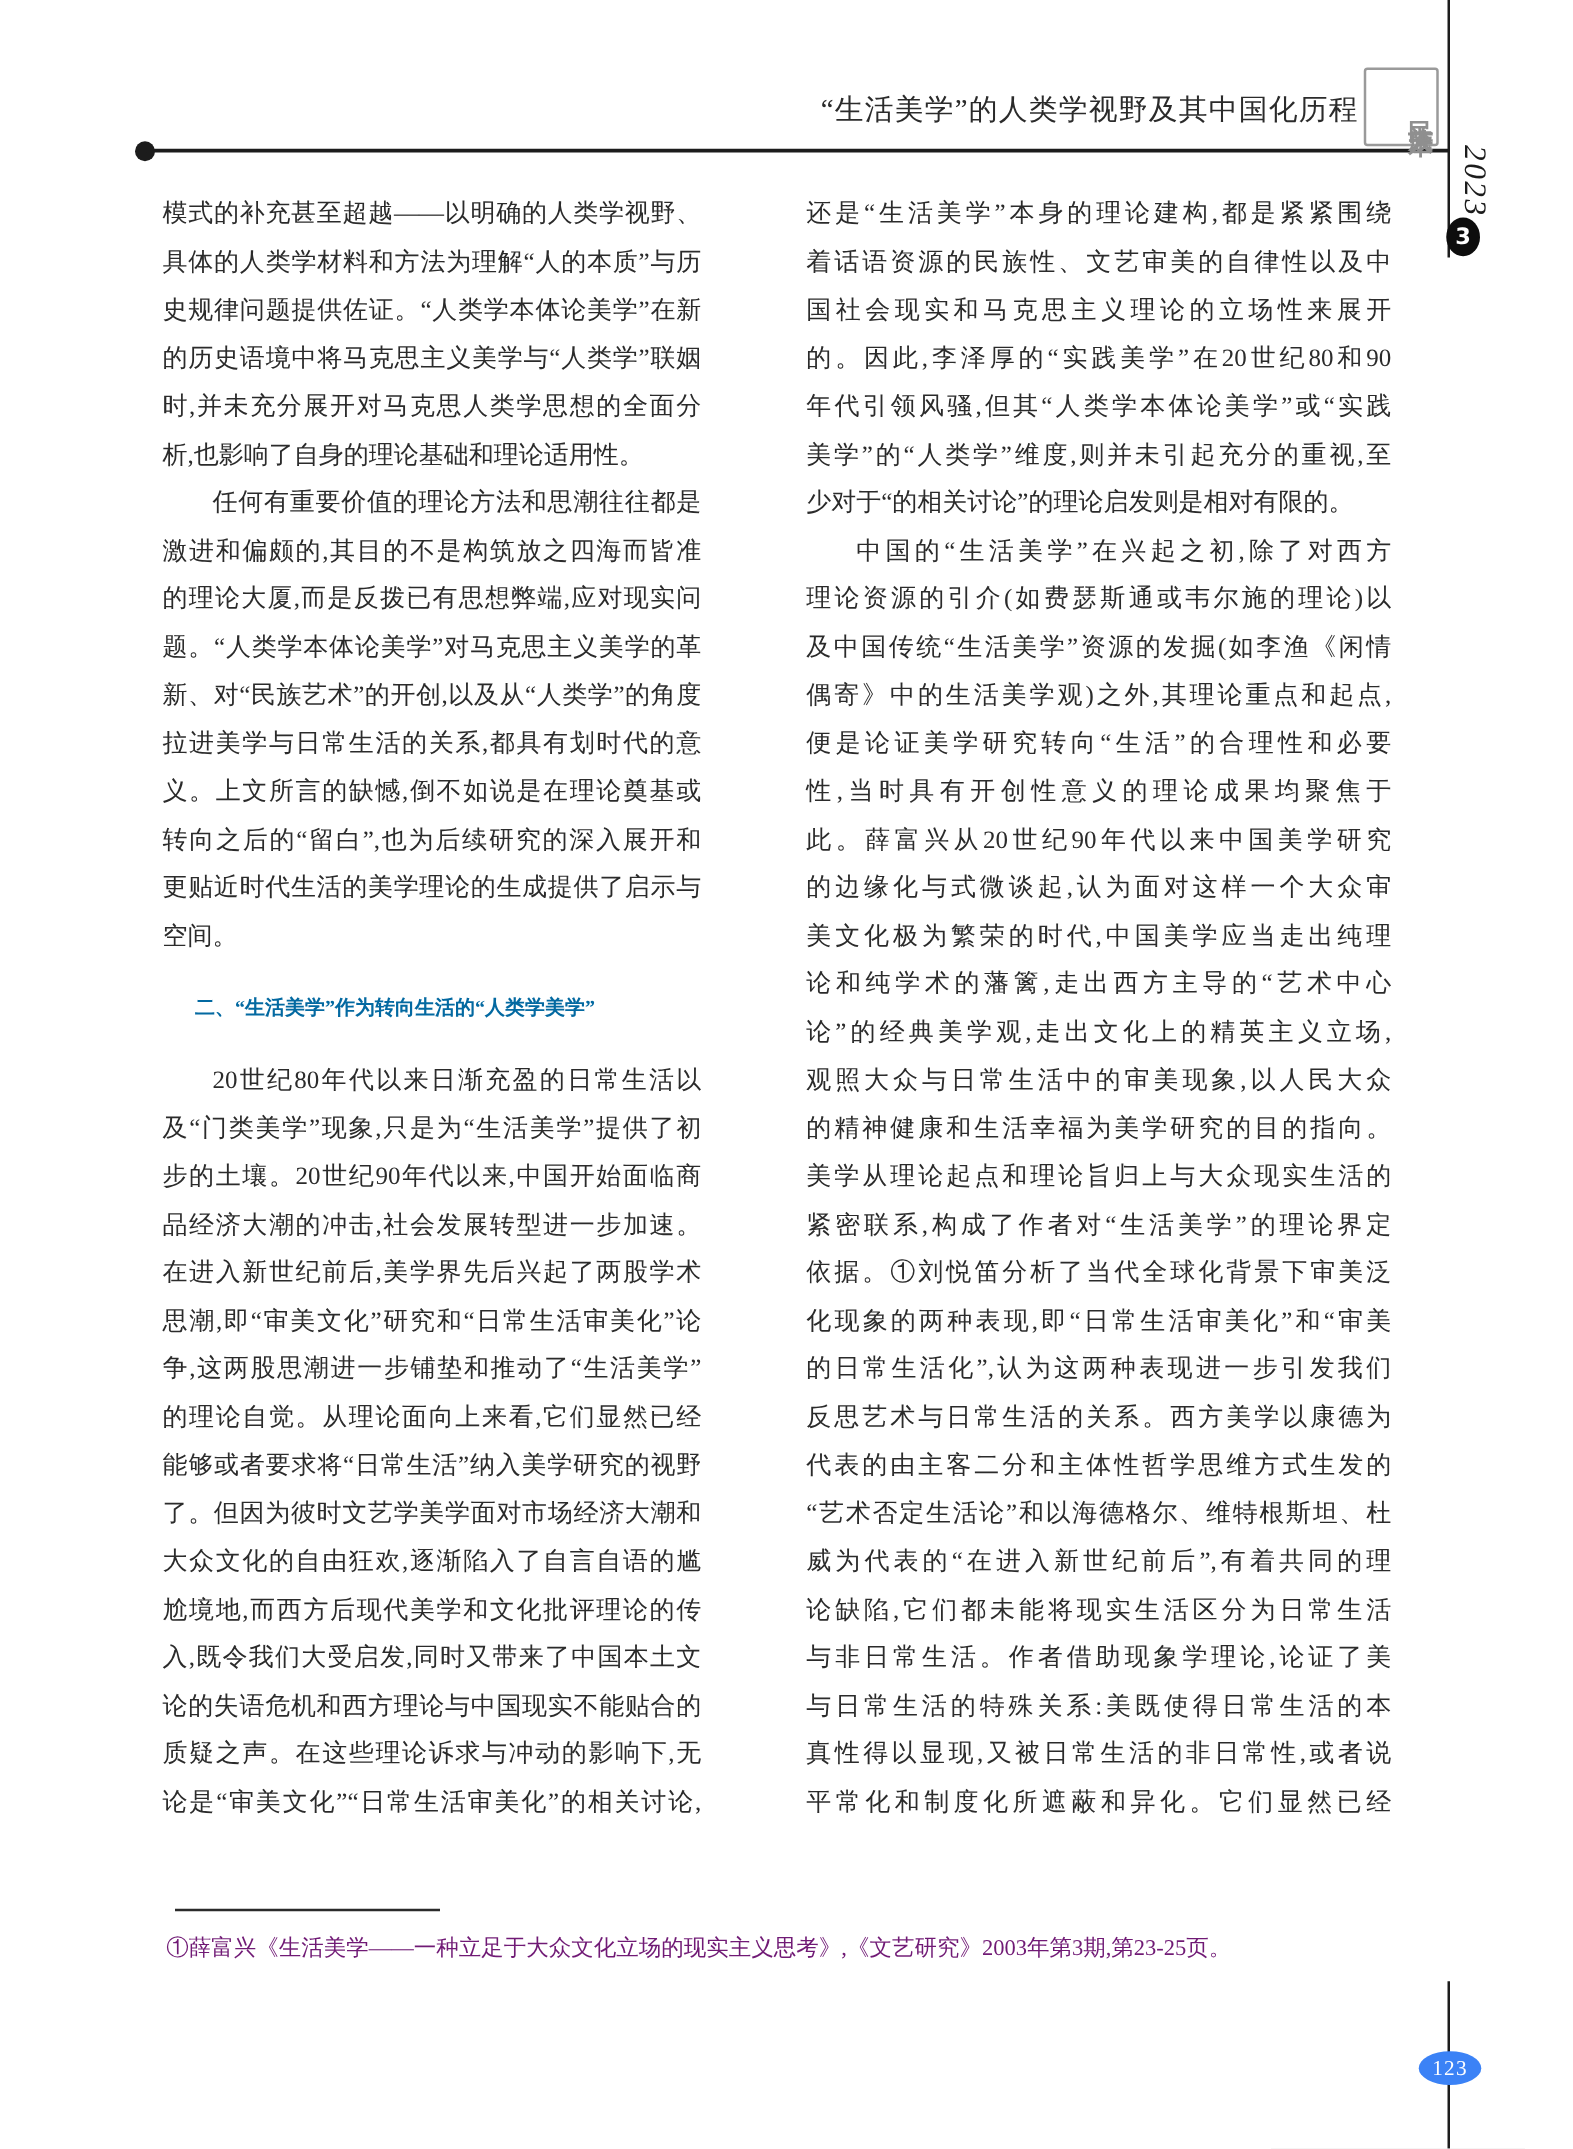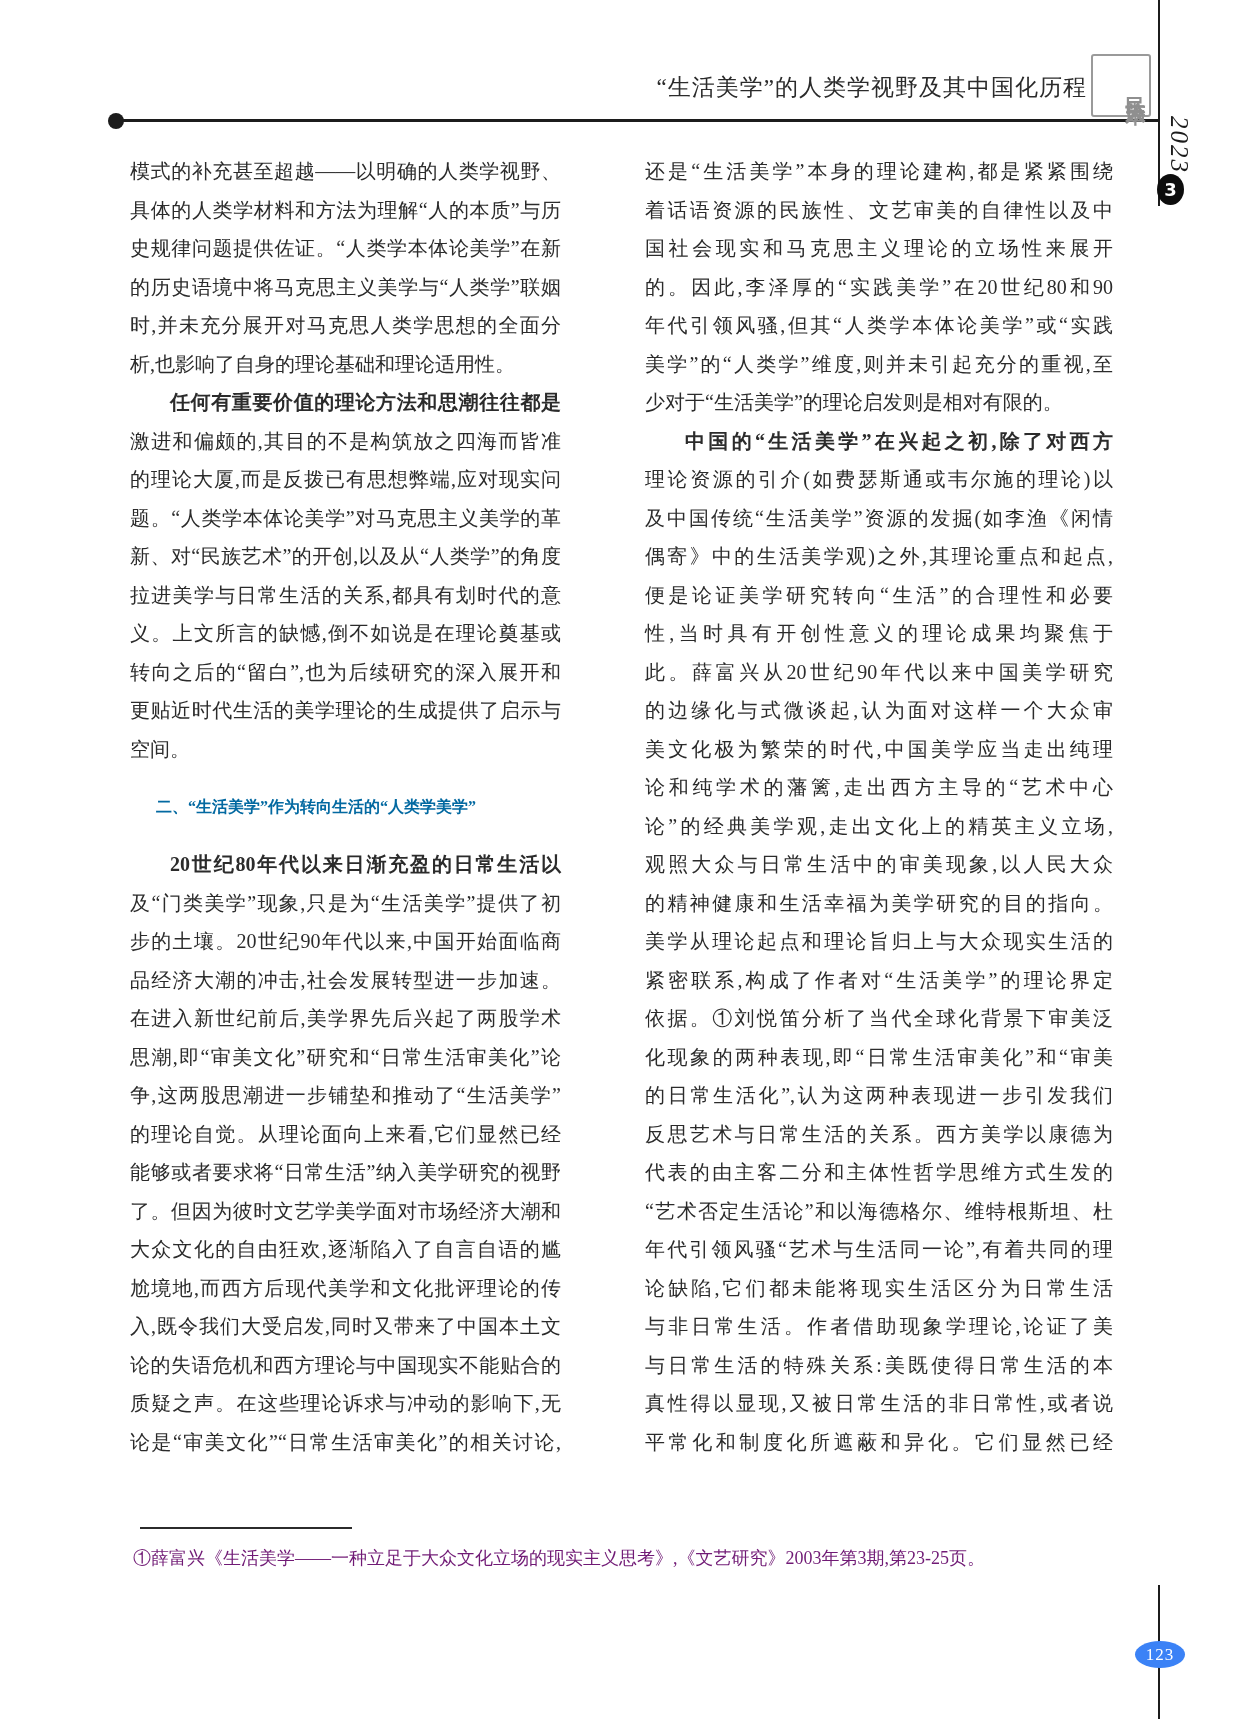--- a/index.html
+++ b/index.html
@@ -41,21 +41,21 @@
   }
   
   .col{position:absolute;top:152px;font-size:20px;color:#2b2b2b;}
   #col-left{left:130px;width:431px;}
   #col-right{left:645px;width:468px;}
   .line{
     height:38.5px;line-height:38.5px;white-space:nowrap;
     text-align:justify;text-align-last:justify;
   }
   .line.pl{text-align-last:left;}
-  .line.ind{text-indent:2em;font-weight:bold;}
+  .line.ind{text-indent:2em;}
   .sec-heading{
     height:38.5px;line-height:38.5px;margin:20px 0 18.5px 0;
     font-family:Liberation Serif, serif;
     font-weight:bold;font-size:16px;color:#0369a1;
     padding-left:26px;white-space:nowrap;
   }
   
   .footnote-rule{position:absolute;left:140px;top:1527px;width:212px;height:2px;background:#2b2b2b;}
   .footnote{
     position:absolute;left:133px;top:1546px;width:990px;
@@ -123,21 +123,21 @@
       <div class="line">质疑之声。在这些理论诉求与冲动的影响下,无</div>
       <div class="line">论是“审美文化”“日常生活审美化”的相关讨论,</div>
     </div>
   <div class="col" id="col-right">
       <div class="line">还是“生活美学”本身的理论建构,都是紧紧围绕</div>
       <div class="line">着话语资源的民族性、文艺审美的自律性以及中</div>
       <div class="line">国社会现实和马克思主义理论的立场性来展开</div>
       <div class="line">的。因此,李泽厚的“实践美学”在20世纪80和90</div>
       <div class="line">年代引领风骚,但其“人类学本体论美学”或“实践</div>
       <div class="line">美学”的“人类学”维度,则并未引起充分的重视,至</div>
-      <div class="line pl">少对于“生活美学”的理论启发则是相对有限的。</div>
+      <div class="line pl">少对于“的相关讨论”的理论启发则是相对有限的。</div>
       <div class="line ind">中国的“生活美学”在兴起之初,除了对西方</div>
       <div class="line">理论资源的引介(如费瑟斯通或韦尔施的理论)以</div>
       <div class="line">及中国传统“生活美学”资源的发掘(如李渔《闲情</div>
       <div class="line">偶寄》中的生活美学观)之外,其理论重点和起点,</div>
       <div class="line">便是论证美学研究转向“生活”的合理性和必要</div>
       <div class="line">性,当时具有开创性意义的理论成果均聚焦于</div>
       <div class="line">此。薛富兴从20世纪90年代以来中国美学研究</div>
       <div class="line">的边缘化与式微谈起,认为面对这样一个大众审</div>
       <div class="line">美文化极为繁荣的时代,中国美学应当走出纯理</div>
       <div class="line">论和纯学术的藩篱,走出西方主导的“艺术中心</div>
@@ -145,21 +145,21 @@
       <div class="line">观照大众与日常生活中的审美现象,以人民大众</div>
       <div class="line">的精神健康和生活幸福为美学研究的目的指向。</div>
       <div class="line">美学从理论起点和理论旨归上与大众现实生活的</div>
       <div class="line">紧密联系,构成了作者对“生活美学”的理论界定</div>
       <div class="line">依据。①刘悦笛分析了当代全球化背景下审美泛</div>
       <div class="line">化现象的两种表现,即“日常生活审美化”和“审美</div>
       <div class="line">的日常生活化”,认为这两种表现进一步引发我们</div>
       <div class="line">反思艺术与日常生活的关系。西方美学以康德为</div>
       <div class="line">代表的由主客二分和主体性哲学思维方式生发的</div>
       <div class="line">“艺术否定生活论”和以海德格尔、维特根斯坦、杜</div>
-      <div class="line">年代引领风骚“艺术与生活同一论”,有着共同的理</div>
+      <div class="line">威为代表的“在进入新世纪前后”,有着共同的理</div>
       <div class="line">论缺陷,它们都未能将现实生活区分为日常生活</div>
       <div class="line">与非日常生活。作者借助现象学理论,论证了美</div>
       <div class="line">与日常生活的特殊关系:美既使得日常生活的本</div>
       <div class="line">真性得以显现,又被日常生活的非日常性,或者说</div>
       <div class="line">平常化和制度化所遮蔽和异化。它们显然已经</div>
     </div>
 
   <div class="footnote-rule"></div>
   <div class="footnote">①薛富兴《生活美学——一种立足于大众文化立场的现实主义思考》,《文艺研究》2003年第3期,第23-25页。</div>
 

